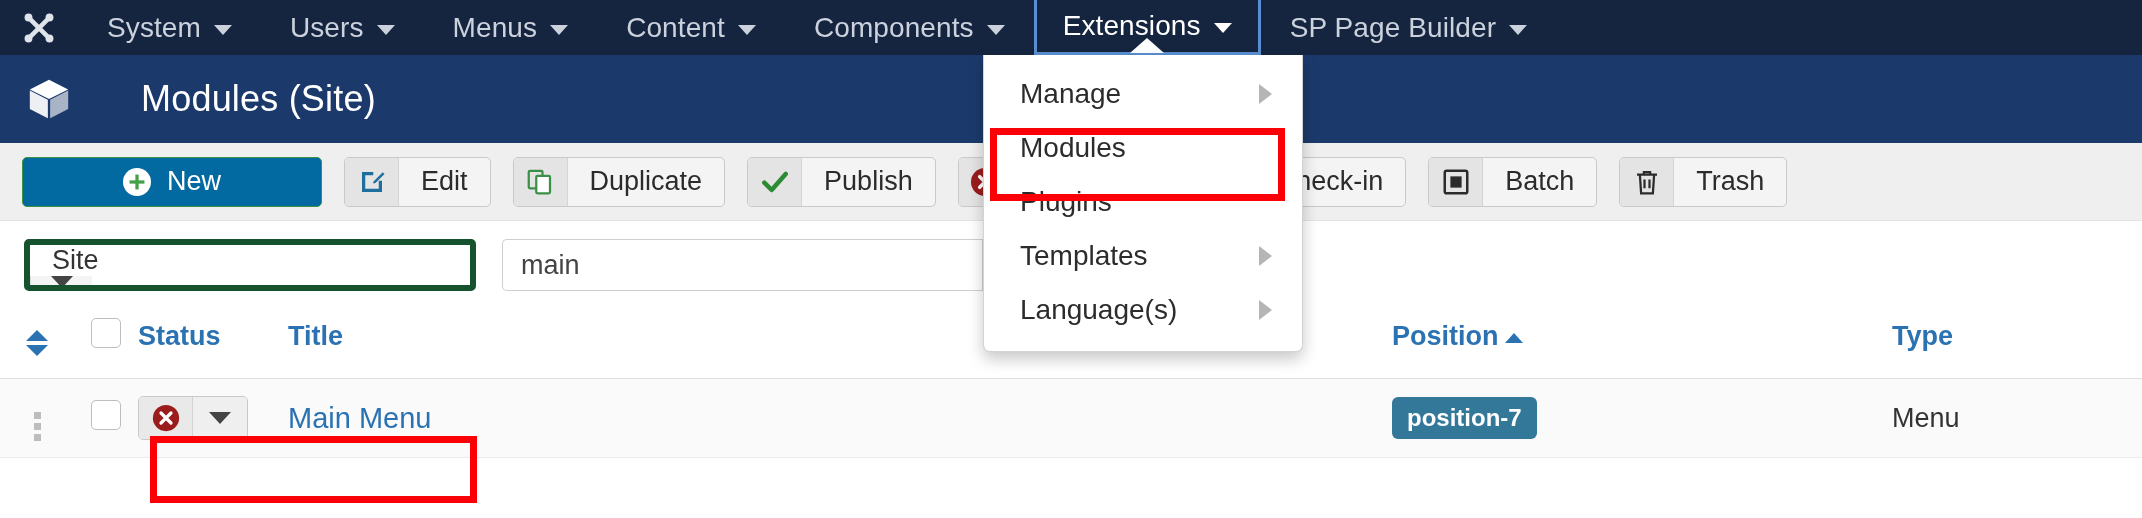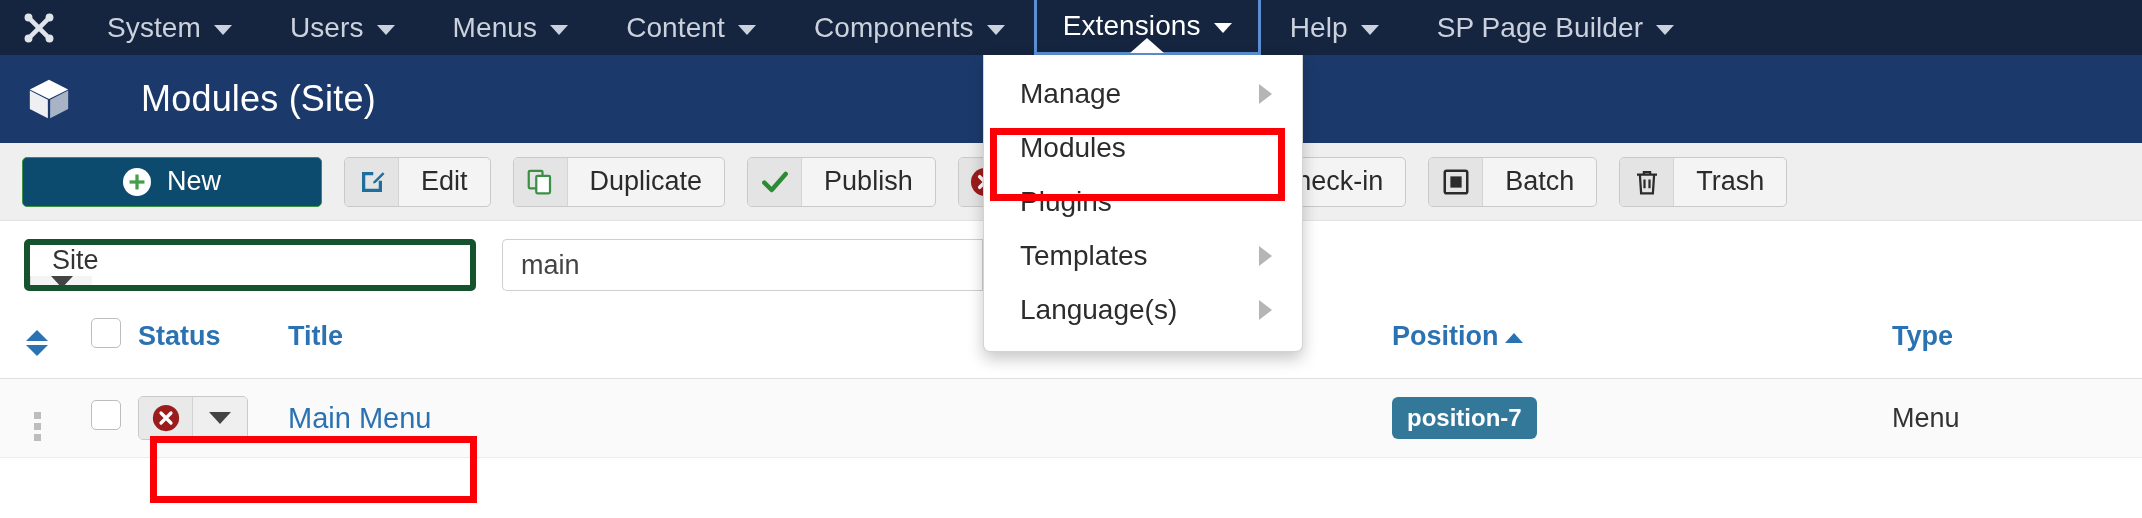--- a/index.html
+++ b/index.html
@@ -93,21 +93,21 @@
     display: flex;
     align-items: center;
     padding-left: 22px;
     gap: 22px;
     position: relative;
     z-index: 1;
   }
   .btn-new {
     height: 50px;
     min-width: 300px;
-    background: #0c4a6e;
+    background: #0369a1;
     border: 1px solid #3d9142;
     border-radius: 5px;
     color: #ffffff;
     font-size: 27px;
     display: flex; align-items: center; justify-content: center;
     gap: 16px;
     cursor: pointer;
   }
   .plus-circle {
     width: 28px; height: 28px; border-radius: 50%;
@@ -372,24 +372,20 @@
       <span class="caret-d"></span>
     </div>
     <div class="nav-item">
       <span>Components</span>
       <span class="caret-d"></span>
     </div>
     <div class="nav-item active">
       <span>Extensions</span>
       <span class="caret-d"></span>
       <span class="nav-arrow-up"></span>
-    </div>
-    <div class="nav-item">
-      <span>Help</span>
-      <span class="caret-d"></span>
     </div>
     <div class="nav-item">
       <span>SP Page Builder</span>
       <span class="caret-d"></span>
     </div>
   </div>
 </div>
 
 <div class="page-header">
   <span class="hdr-icon">

